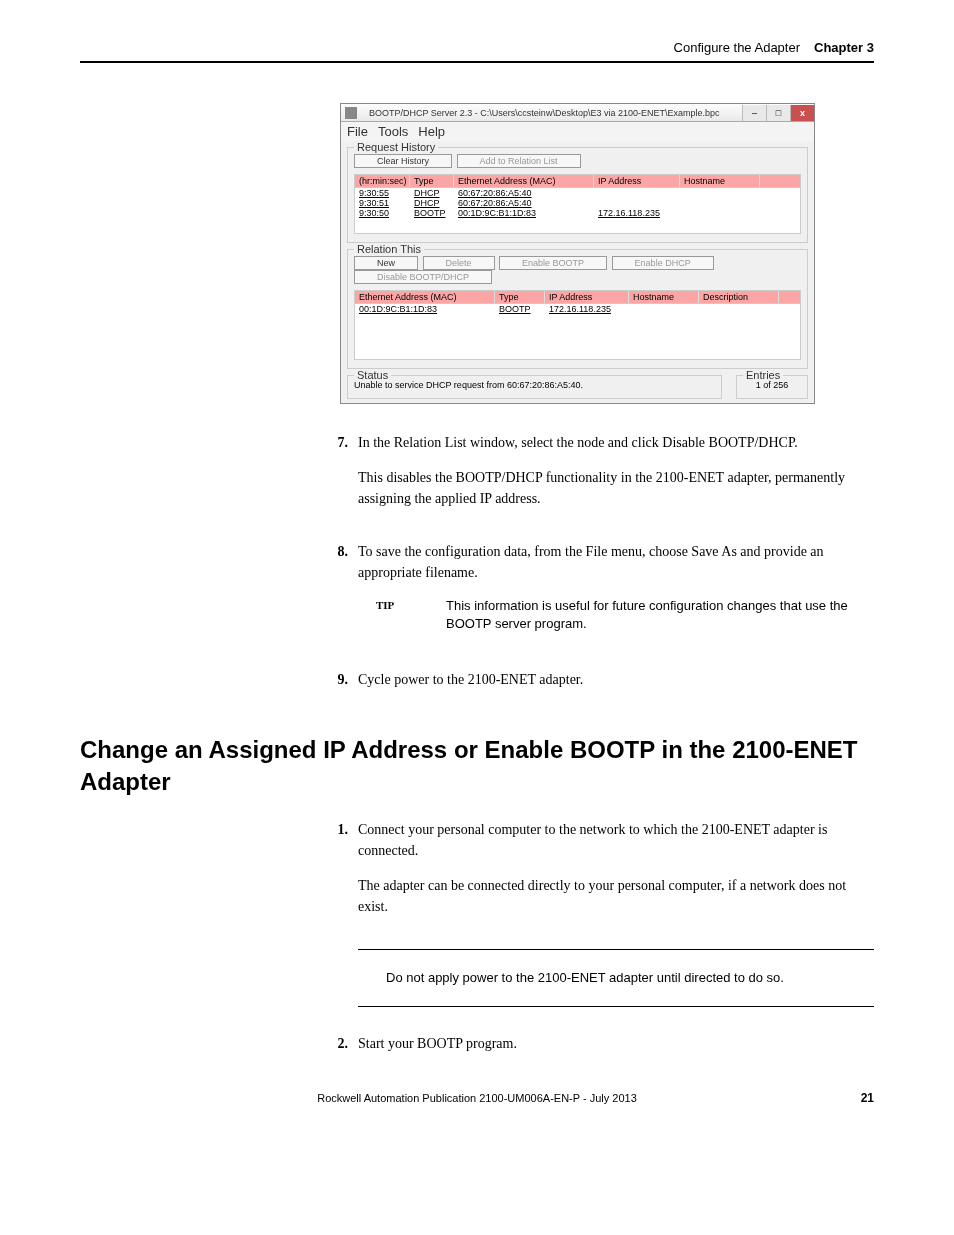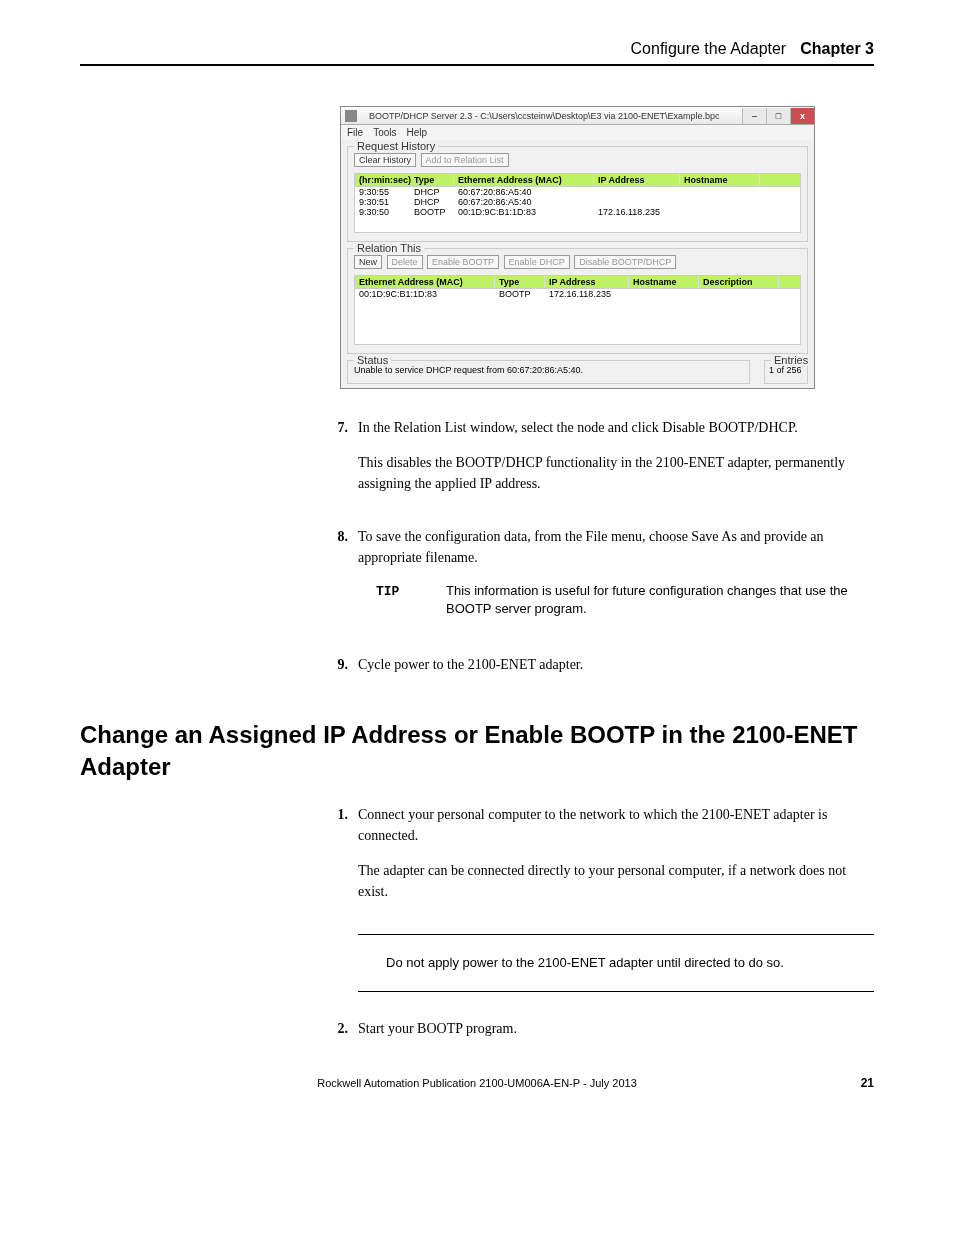--- a/index.html
+++ b/index.html
@@ -11,21 +11,21 @@
     width: 954px;
     margin: 0 auto;
     padding: 40px 80px 30px 80px;
   }
   .header {
     display: flex;
     justify-content: flex-end;
     align-items: baseline;
     gap: 14px;
     font-family: Arial, sans-serif;
-    font-size: 16px;
+    font-size: 13px;
     padding-bottom: 6px;
     border-bottom: 2px solid #000;
     margin-bottom: 40px;
   }
   .header-chapter { font-weight: bold; }
   .content-col {
     margin-left: 250px;
   }
   .screenshot {
     width: 475px;
@@ -46,57 +46,57 @@
   }
   .titlebar-icon {
     width: 12px; height: 12px; background: #888; margin-right: 4px;
     display:inline-block;
   }
   .titlebar-text { flex: 1; font-size: 9px; color:#333; white-space:nowrap; overflow:hidden;padding-left:8px;}
   .titlebar-btns { display:flex; }
   .tb-btn { width:24px; height:16px; border-left:1px solid #bbb; display:flex; align-items:center; justify-content:center; background:#e9e9e9;}
   .tb-close { background:#c85050; color:#fff; font-weight:bold;}
   .menubar {
-    display:flex; gap:10px; padding:2px 6px; background:#f4f4f4; color:#06c; font-size:10px;
+    display:flex; gap:10px; padding:2px 6px; background:#f4f4f4; color:#06c; font-size:13px;
   }
   .menubar span { color:#333; }
   .menubar span { color:#333;}
   .menubar .m { color:#333;}
   .groupbox {
     margin:6px 6px; border:1px solid #ccc; padding:6px 6px 8px 6px; position:relative; background:#f0f0f0;
   }
   .groupbox-label{
     position:absolute; top:-7px; left:6px; background:#f0f0f0; padding:0 3px; font-size:11px; color:#333;
   }
   .btn {
-    font-size:9px; padding:1px 4px; background:#f7f7f7; border:1px solid #999; margin-right:2px;
+    font-size:9px; padding:1px 22px; background:#f7f7f7; border:1px solid #999; margin-right:2px;
     display:inline-block; color:#333;
   }
   .btn.disabled{ color:#999; }
   .listhdr {
-    display:flex; font-size:9px; margin-top:6px; background:#bef264; border:1px solid #ccc;font-weight:bold;
+    display:flex; font-size:9px; margin-top:6px; background:#fca5a5; border:1px solid #ccc;
   }
   .listhdr > div { padding:1px 4px; border-right:1px solid #ddd; }
   .listbody {
     background:#fff; border:1px solid #ccc; border-top:none; min-height:46px; font-size:9px;
   }
   .listbody.row2{ min-height:56px;}
-  .listrow { display:flex; }
+  .listrow { display:flex;text-decoration:underline; }
   .listrow > div { padding:0 4px; }
   .col-a{width:55px;} .col-b{width:44px;} .col-c{width:140px;} .col-d{width:86px;} .col-e{width:80px;}
   .rl-a{width:140px;} .rl-b{width:50px;} .rl-c{width:84px;} .rl-d{width:70px;} .rl-e{width:80px;}
   .statusbar{ display:flex; margin:2px 6px 4px 6px; gap:14px; }
   .status-main{ flex:1; border:1px solid #ccc; padding:4px 6px 8px 6px; position:relative;}
-  .status-side{ width:44px; border:1px solid #ccc; padding:4px 4px 8px 4px; position:relative; }
+  .status-side{ width:72px; border:1px solid #ccc; padding:4px 4px 8px 4px; position:relative; text-align:center;}
   .list-item { margin:0 0 18px 0; display:flex; gap:10px; line-height:1.5; }
   .list-num { width:18px; text-align:right; font-weight:bold; font-family:Georgia, serif;}
   .list-body { flex:1; }
   .list-body p { margin-bottom:14px; }
   .tip-row { display:flex; gap:30px; margin:4px 0 18px 18px; }
-  .tip-label { font-family: Liberation Mono, monospace; font-weight:bold; font-size:13px; width:40px;}
+  .tip-label { font-family: Liberation Serif, serif; font-weight:bold; font-size:11px; width:40px;}
   .tip-text { flex:1; font-family: Arial, sans-serif; font-size:13px; line-height:1.4;}
   .section-heading {
     font-family: Arial, sans-serif; font-weight:bold; font-size:24px; line-height:1.3;
     margin: 30px 0 22px 0;
   }
   .hr-thin { border:none; border-top:1px solid #000; margin:12px 0 12px 0;}
   .warning-box {
     display:flex; align-items:center; gap:28px; margin:0 0 0 0; padding:8px 0;text-align:center;
   }
   .warning-text { font-family: Arial, sans-serif; font-size:13px; }

